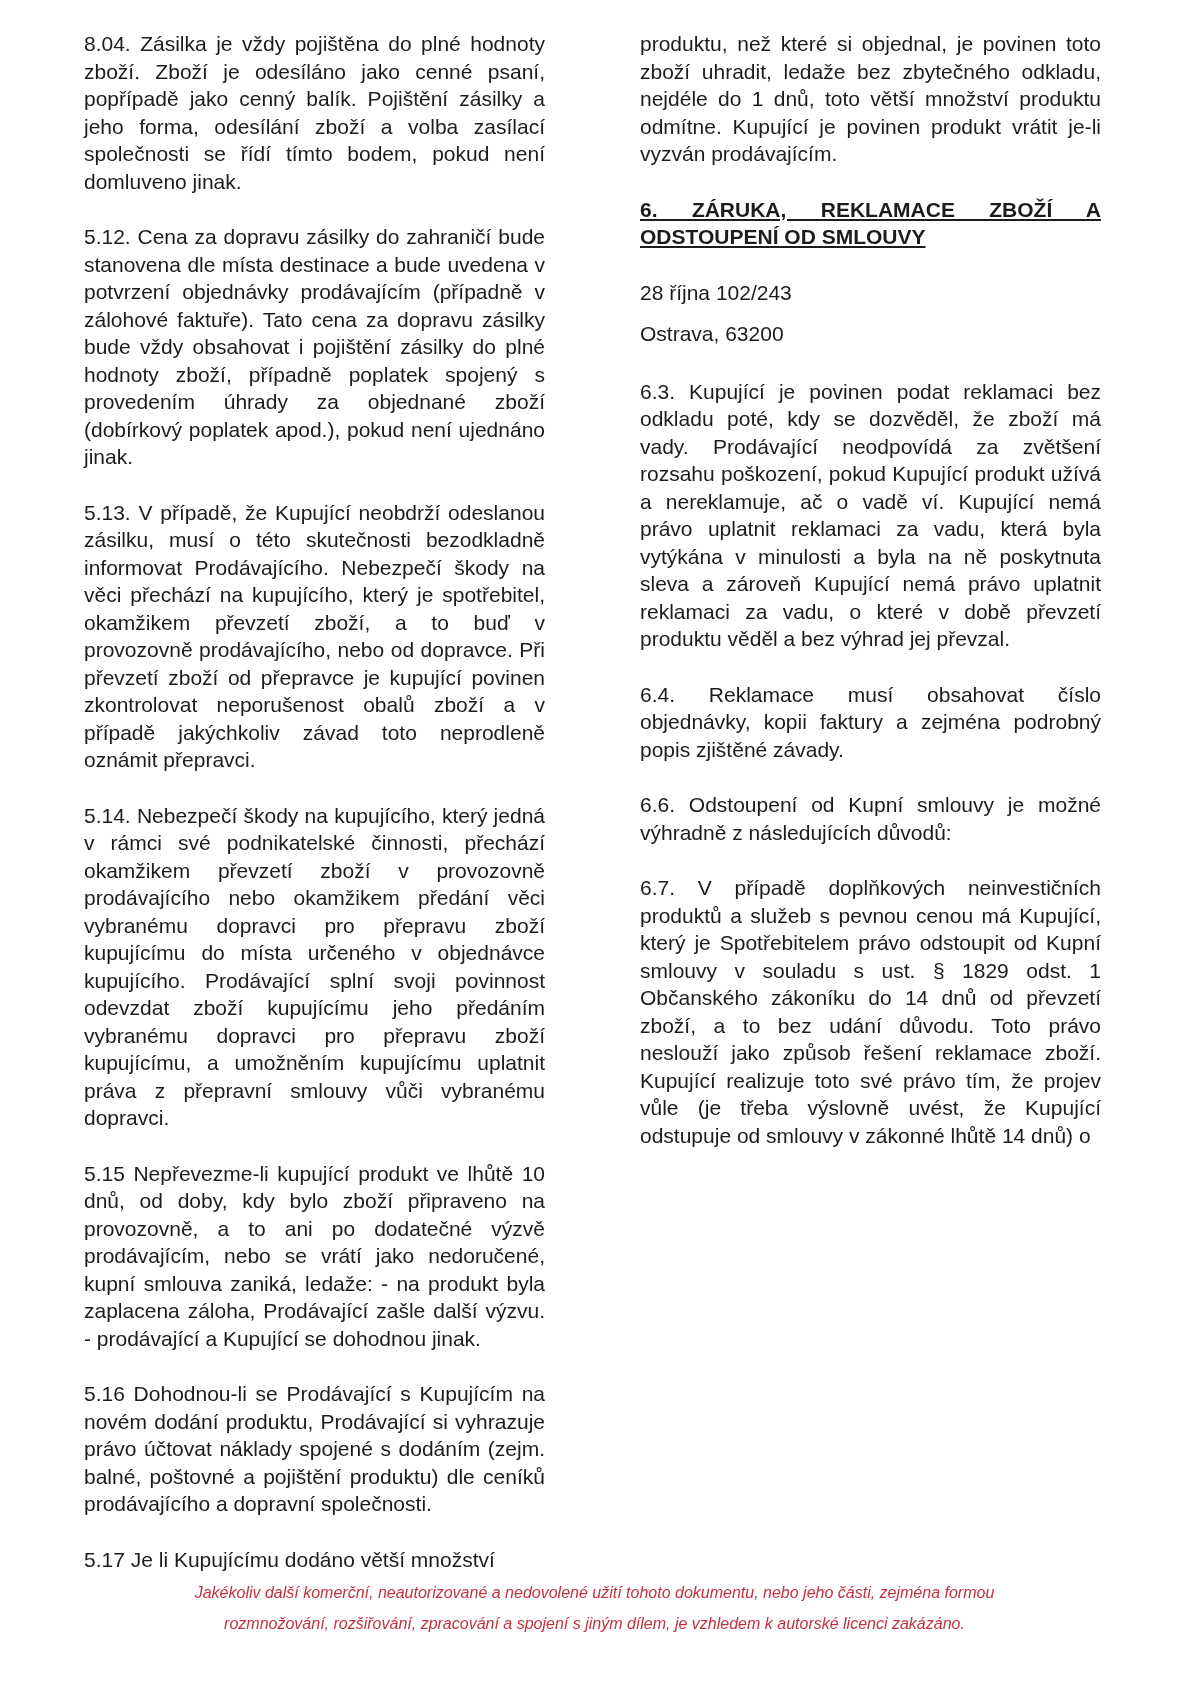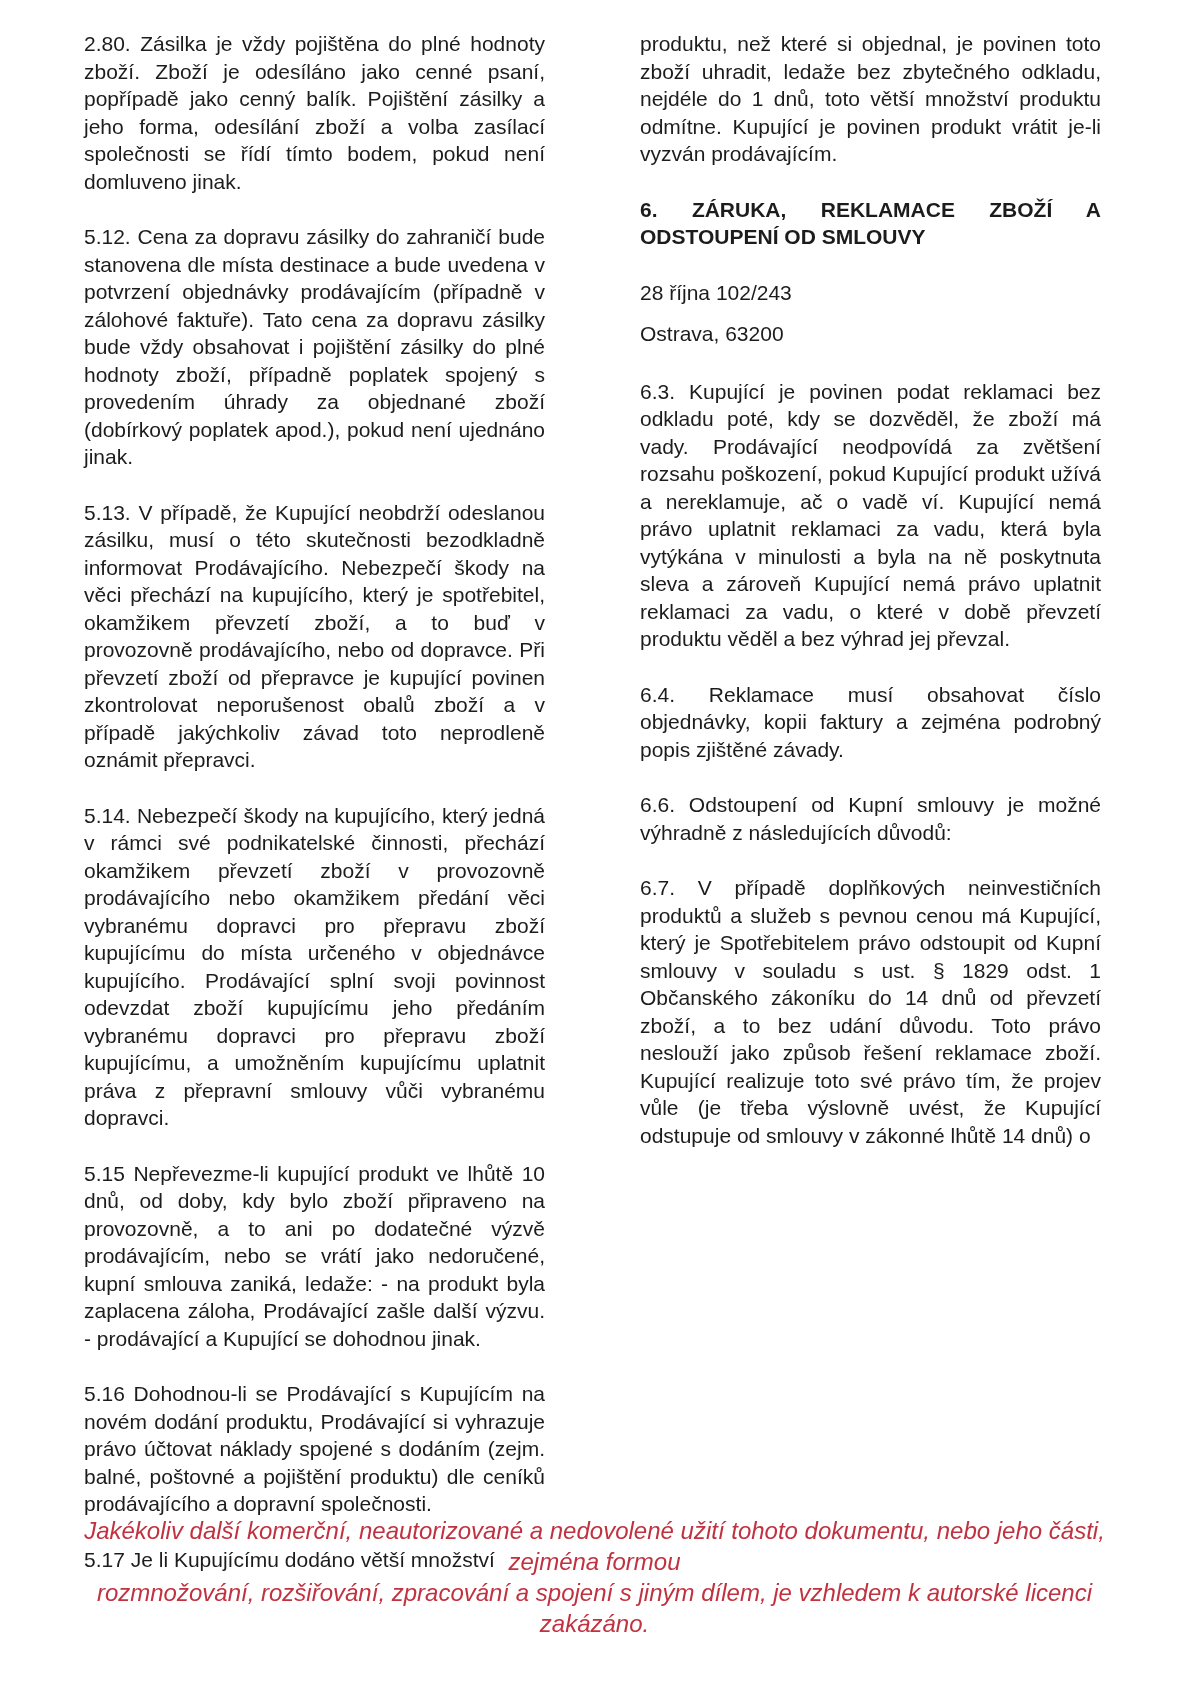--- a/index.html
+++ b/index.html
@@ -30,20 +30,21 @@
     font-size: 21px;
     line-height: 27.5px;
     text-align: justify;
   }
   .col p {
     margin: 0 0 28px 0;
   }
   p.heading {
     font-weight: 700;
     margin: 4px 0 28px 0;
+    text-decoration: underline;
   }
   p.tight {
     margin: 0 0 3px 0;
   }
   p.addr {
     margin: 0 0 14px 0;
     text-align: left;
   }
   p.addr-last {
     margin: 0 0 30px 0;
@@ -51,34 +52,34 @@
   }
   .em-italic {
     font-style: italic;
   }
   .footer {
     position: absolute;
     left: 50px;
     right: 50px;
     bottom: 42px;
     text-align: center;
-    font-size: 24px;
+    font-size: 16px;
     line-height: 31px;
     font-style: italic;
     color: #c13240;
   }
 </style>
 </head>
 <body>
 
 <div class="page">
   <div class="columns">
 
     <div class="col">
-      <p>2.80. Zásilka je vždy pojištěna do plné hodnoty zboží. Zboží je odesíláno jako cenné psaní, popřípadě jako cenný balík. Pojištění zásilky a jeho forma, odesílání zboží a volba zasílací společnosti se řídí tímto bodem, pokud není domluveno jinak.</p>
+      <p>8.04. Zásilka je vždy pojištěna do plné hodnoty zboží. Zboží je odesíláno jako cenné psaní, popřípadě jako cenný balík. Pojištění zásilky a jeho forma, odesílání zboží a volba zasílací společnosti se řídí tímto bodem, pokud není domluveno jinak.</p>
       <p>5.12. Cena za dopravu zásilky do zahraničí bude stanovena dle místa destinace a bude uvedena v potvrzení objednávky prodávajícím (případně v zálohové faktuře). Tato cena za dopravu zásilky bude vždy obsahovat i pojištění zásilky do plné hodnoty zboží, případně poplatek spojený s provedením úhrady za objednané zboží (dobírkový poplatek apod.), pokud není ujednáno jinak.</p>
       <p>5.13. V případě, že Kupující neobdrží odeslanou zásilku, musí o této skutečnosti bezodkladně informovat Prodávajícího. Nebezpečí škody na věci přechází na kupujícího, který je spotřebitel, okamžikem převzetí zboží, a to buď v provozovně prodávajícího, nebo od dopravce. Při převzetí zboží od přepravce je kupující povinen zkontrolovat neporušenost obalů zboží a v případě jakýchkoliv závad toto neprodleně oznámit přepravci.</p>
       <p>5.14. Nebezpečí škody na kupujícího, který jedná v rámci své podnikatelské činnosti, přechází okamžikem převzetí zboží v provozovně prodávajícího nebo okamžikem předání věci vybranému dopravci pro přepravu zboží kupujícímu do místa určeného v objednávce kupujícího. Prodávající splní svoji povinnost odevzdat zboží kupujícímu jeho předáním vybranému dopravci pro přepravu zboží kupujícímu, a umožněním kupujícímu uplatnit práva z přepravní smlouvy vůči vybranému dopravci.</p>
       <p>5.15 Nepřevezme-li kupující produkt ve lhůtě 10 dnů, od doby, kdy bylo zboží připraveno na provozovně, a to ani po dodatečné výzvě prodávajícím, nebo se vrátí jako nedoručené, kupní smlouva zaniká, ledaže: - na produkt byla zaplacena záloha, Prodávající zašle další výzvu. - prodávající a Kupující se dohodnou jinak.</p>
       <p>5.16 Dohodnou-li se Prodávající s Kupujícím na novém dodání produktu, Prodávající si vyhrazuje právo účtovat náklady spojené s dodáním (zejm. balné, poštovné a pojištění produktu) dle ceníků prodávajícího a dopravní společnosti.</p>
       <p>5.17 Je li Kupujícímu dodáno větší množství</p>
     </div>
 
     <div class="col">
       <p>produktu, než které si objednal, je povinen toto zboží uhradit, ledaže bez zbytečného odkladu, nejdéle do 1 dnů, toto větší množství produktu odmítne. Kupující je povinen produkt vrátit je-li vyzván prodávajícím.</p>

